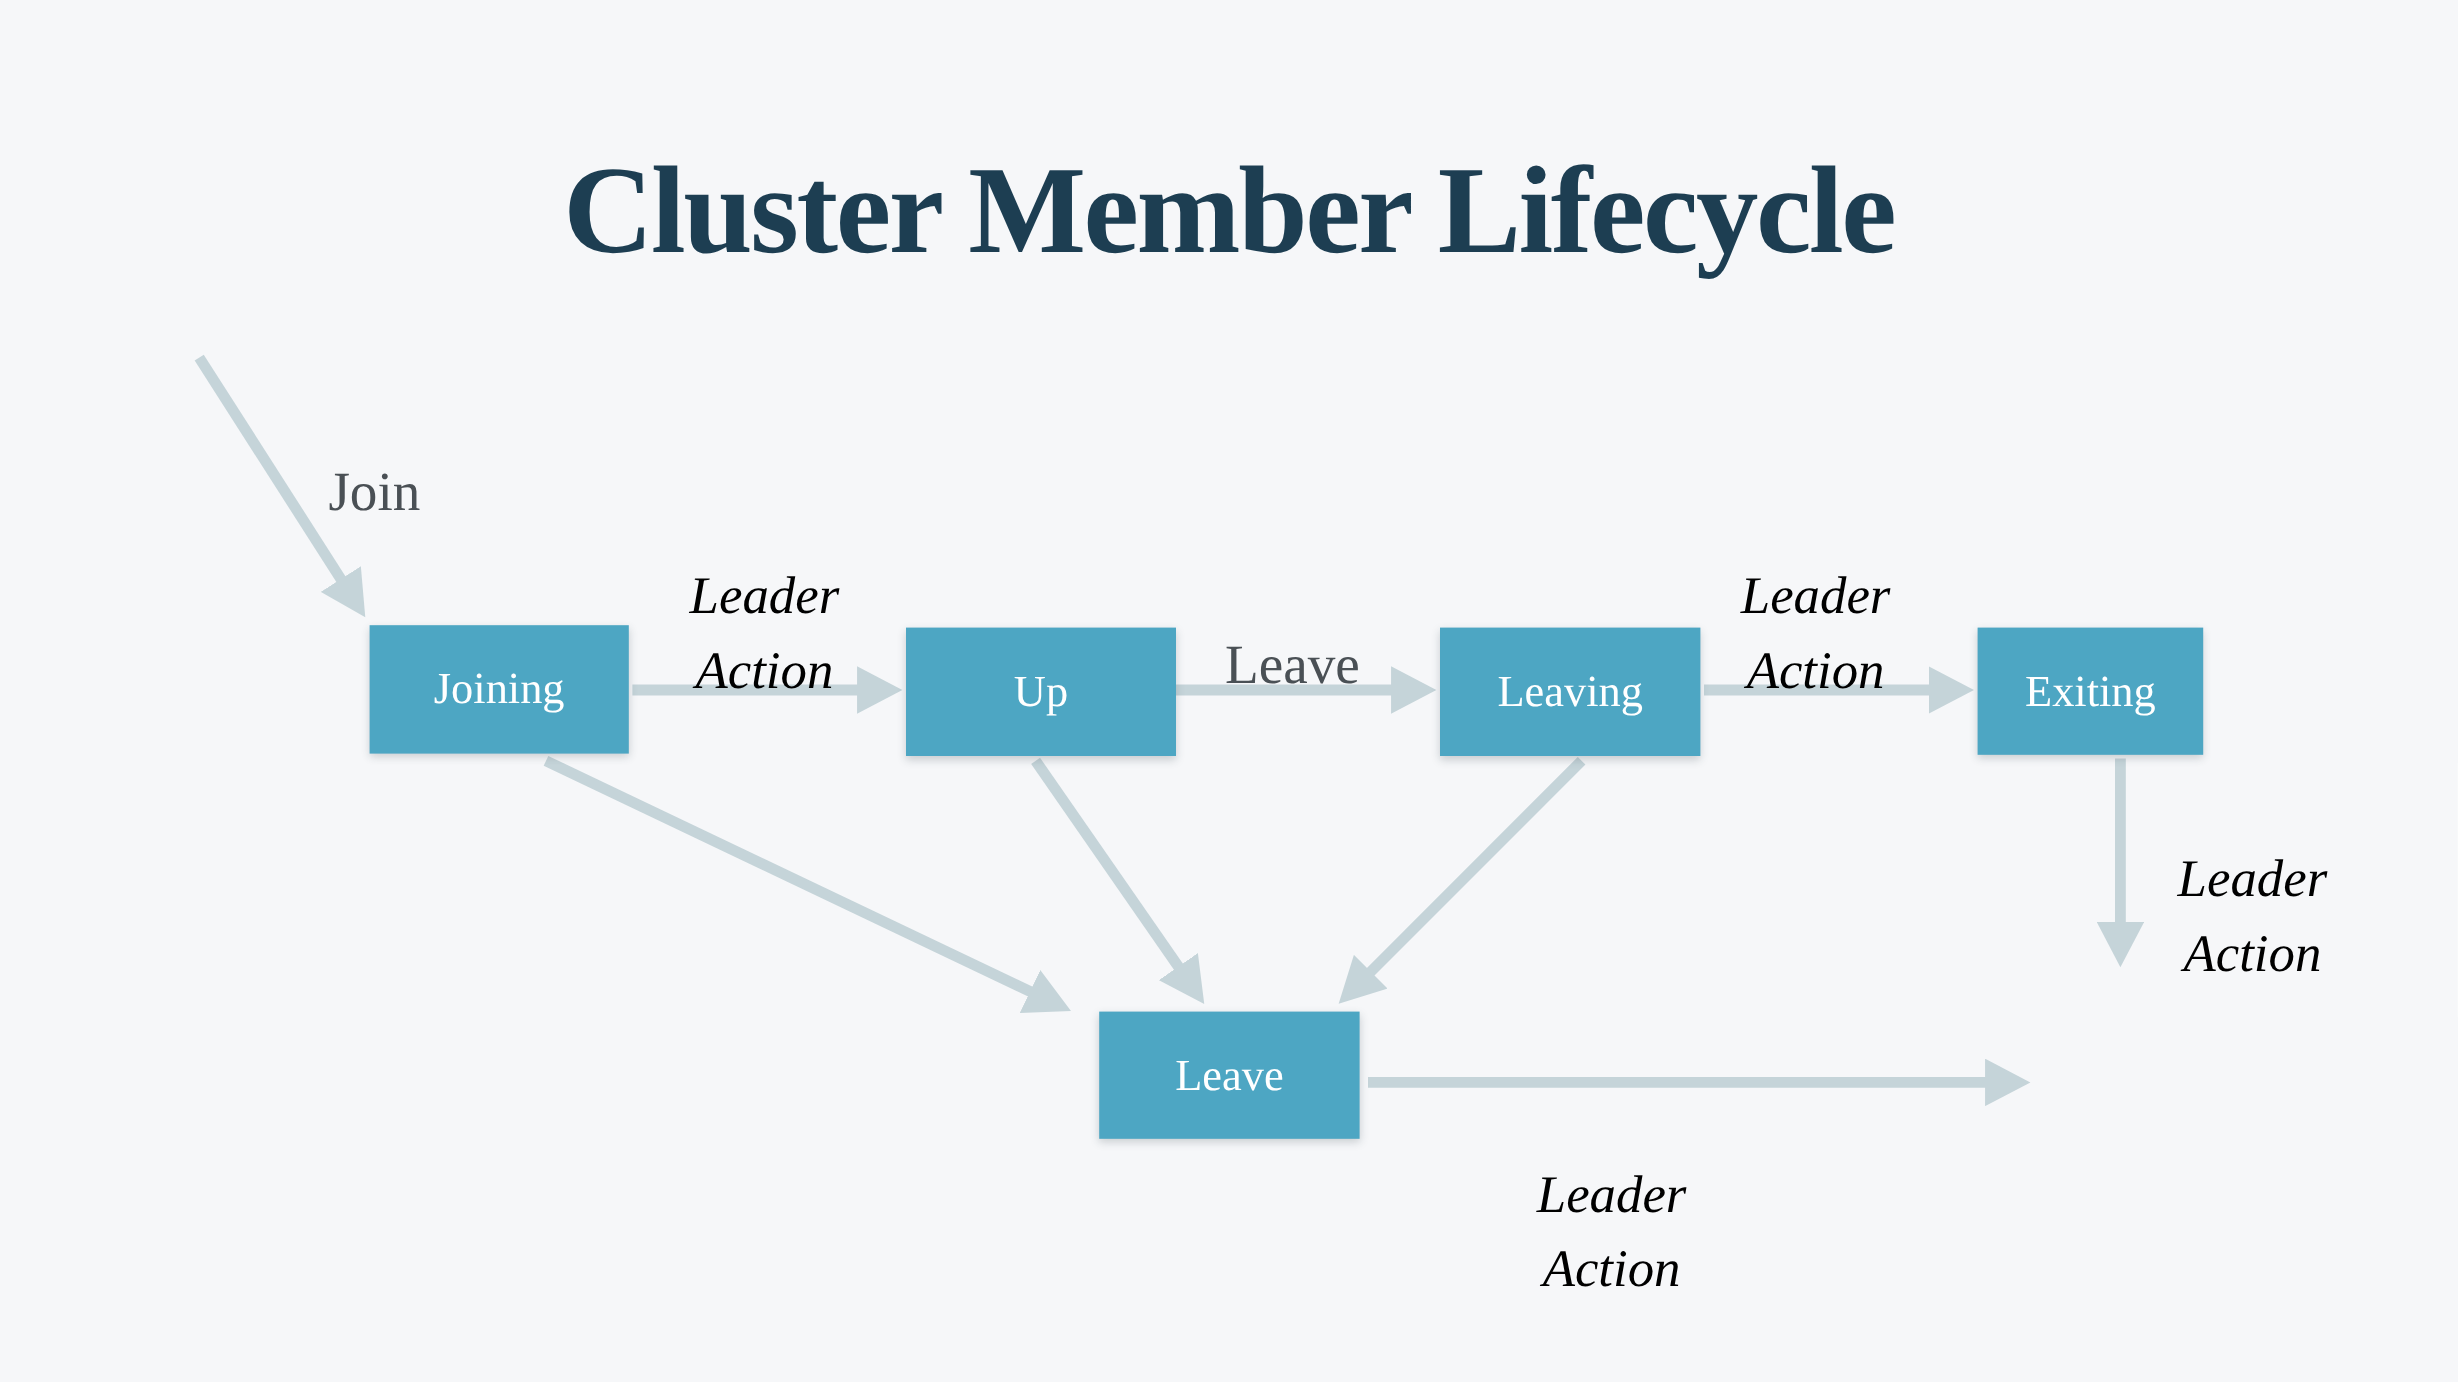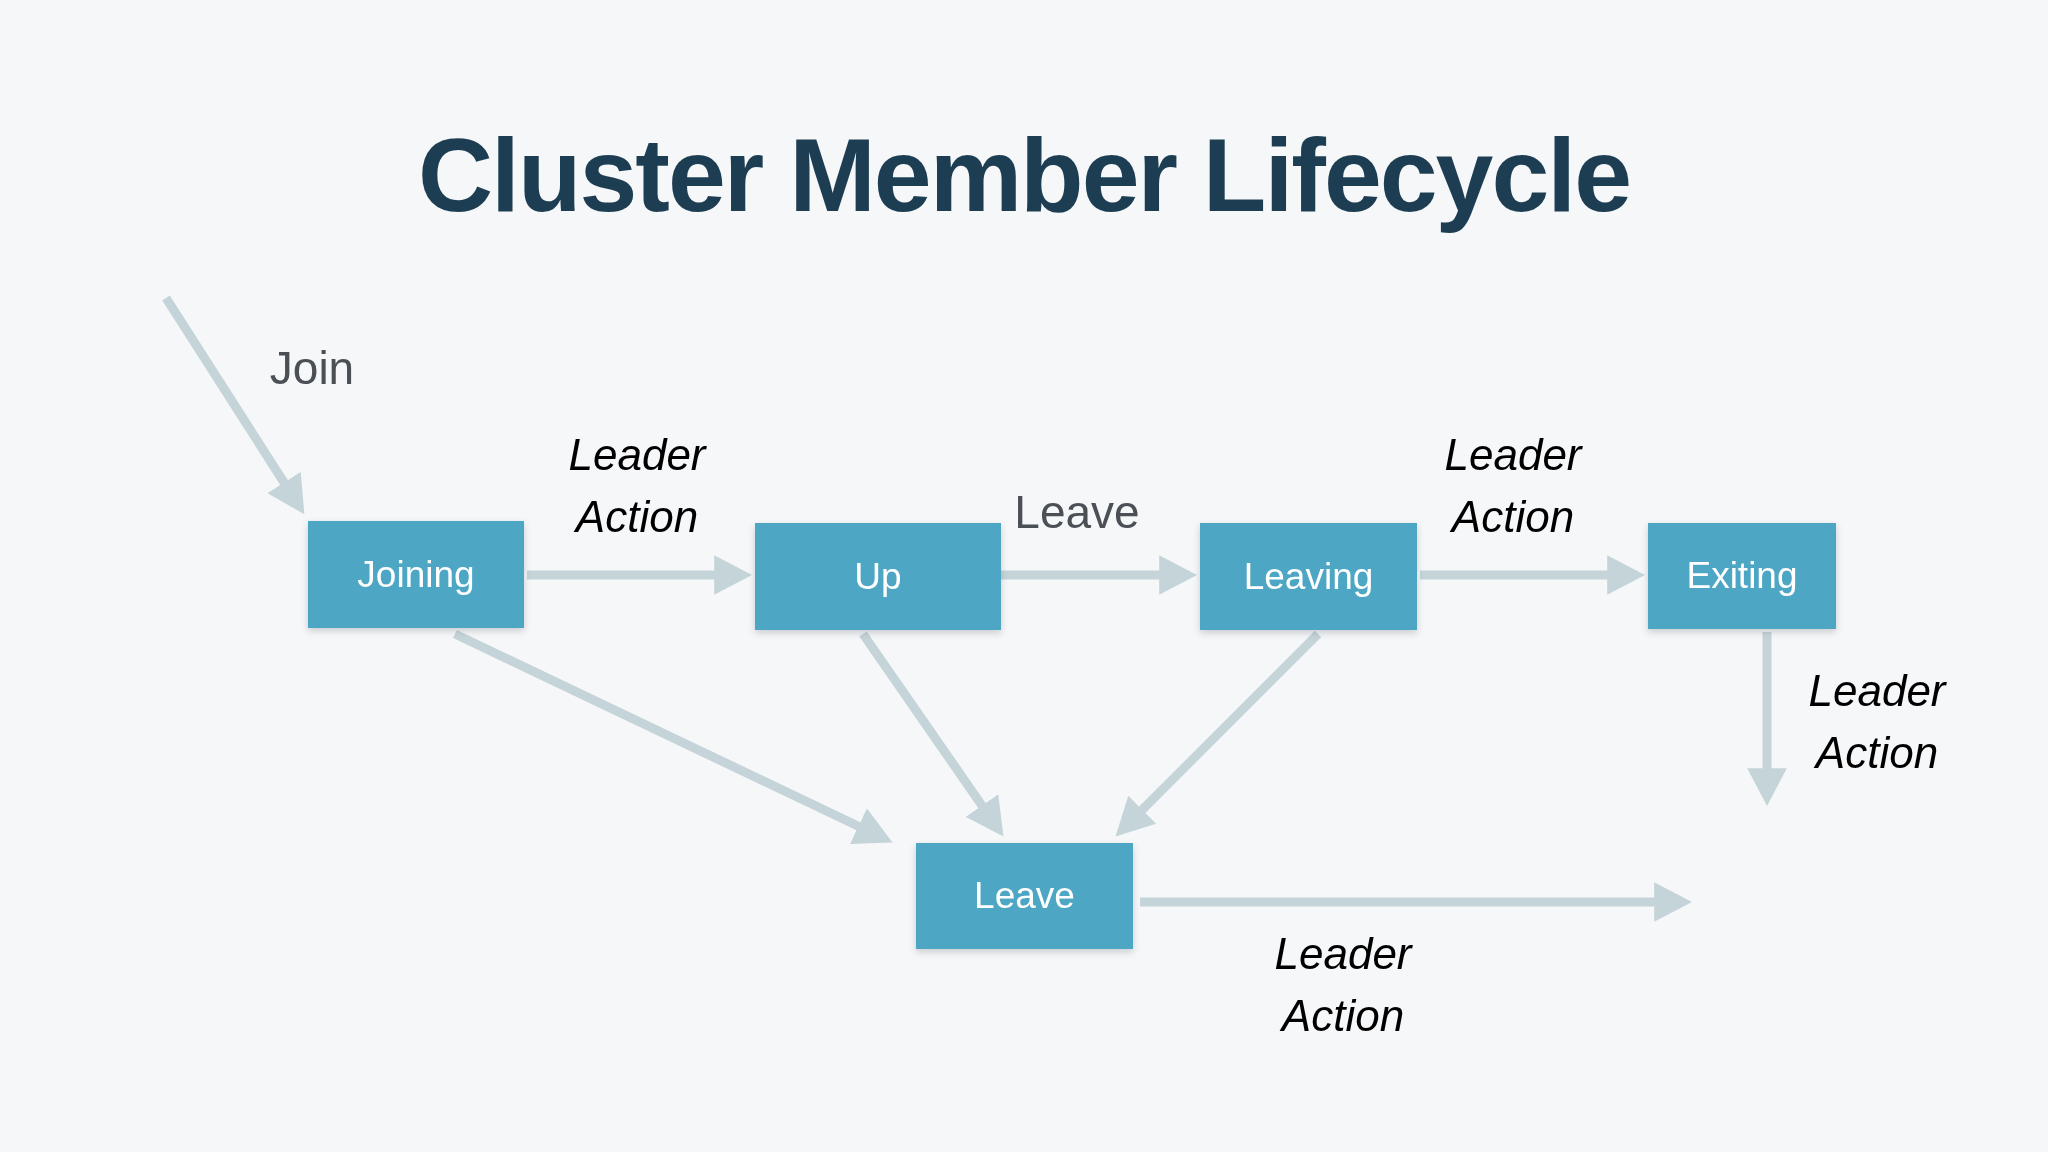--- a/index.html
+++ b/index.html
@@ -1,21 +1,21 @@
 <!DOCTYPE html>
 <html style="--background: #f6f7f9; --title-color: #1d3e52; --node-fill: #4da6c3; --node-text: #ffffff; --terminal-fill: #4e7d86; --arrow-color: #c5d4d9; --label-color: #4a5055;"><head>
 <meta charset="utf-8">
 <style>
   html,body{margin:0;padding:0;}
   .stage{
     position:relative;
     width:2048px;height:1152px;
     background:var(--background,#f6f7f9);
     overflow:hidden;
-    font-family:Liberation Sans, sans-serif;
+    font-family:Liberation Serif, serif;
   }
   .edges{position:absolute;left:0;top:0;width:2048px;height:1152px;}
   .title{
     position:absolute;left:0;right:0;top:116px;
     text-align:center;
     font-size:104px;font-weight:600;letter-spacing:-2px;
     color:var(--title-color,#1d3e52);
   }
   .state-rect{
     position:absolute;
@@ -28,31 +28,31 @@
   .state-circle{
     position:absolute;
     background:var(--terminal-fill,#4e7d86);
     color:var(--node-text,#ffffff);
     border-radius:50%;
     display:flex;align-items:center;justify-content:center;
     font-size:36px;font-weight:400;
     box-shadow:0 5px 12px rgba(40,60,70,0.3);
   }
   #node-joining{left:308px;top:521px;width:216px;height:107px;}
-  #node-up{left:755px;top:523px;width:246px;height:107px;}
+  #node-up{left:755px;top:523px;width:225px;height:107px;}
   #node-leaving{left:1200px;top:523px;width:217px;height:107px;}
   #node-exiting{left:1648px;top:523px;width:188px;height:106px;}
   #node-down{left:916px;top:843px;width:217px;height:106px;}
   #node-removed{left:1693px;top:808px;width:174px;height:174px;}
   .edge-label{
     position:absolute;
     transform:translate(-50%,-50%);
     color:var(--label-color,#4a5055);
     font-size:46px;line-height:60px;
-    text-align:center;white-space:pre-line;
+    text-align:center;white-space:pre-line;margin-top:42px;
   }
   .edge-label.italic{
     font-style:italic;font-size:44px;line-height:62px;color:#000000;
   }
   #label-join{left:312px;top:368px;}
   #label-la1{left:637px;top:486px;}
   #label-leave{left:1077px;top:512px;}
   #label-la2{left:1513px;top:486px;}
   #label-la3{left:1877px;top:722px;}
   #label-la4{left:1343px;top:985px;}

